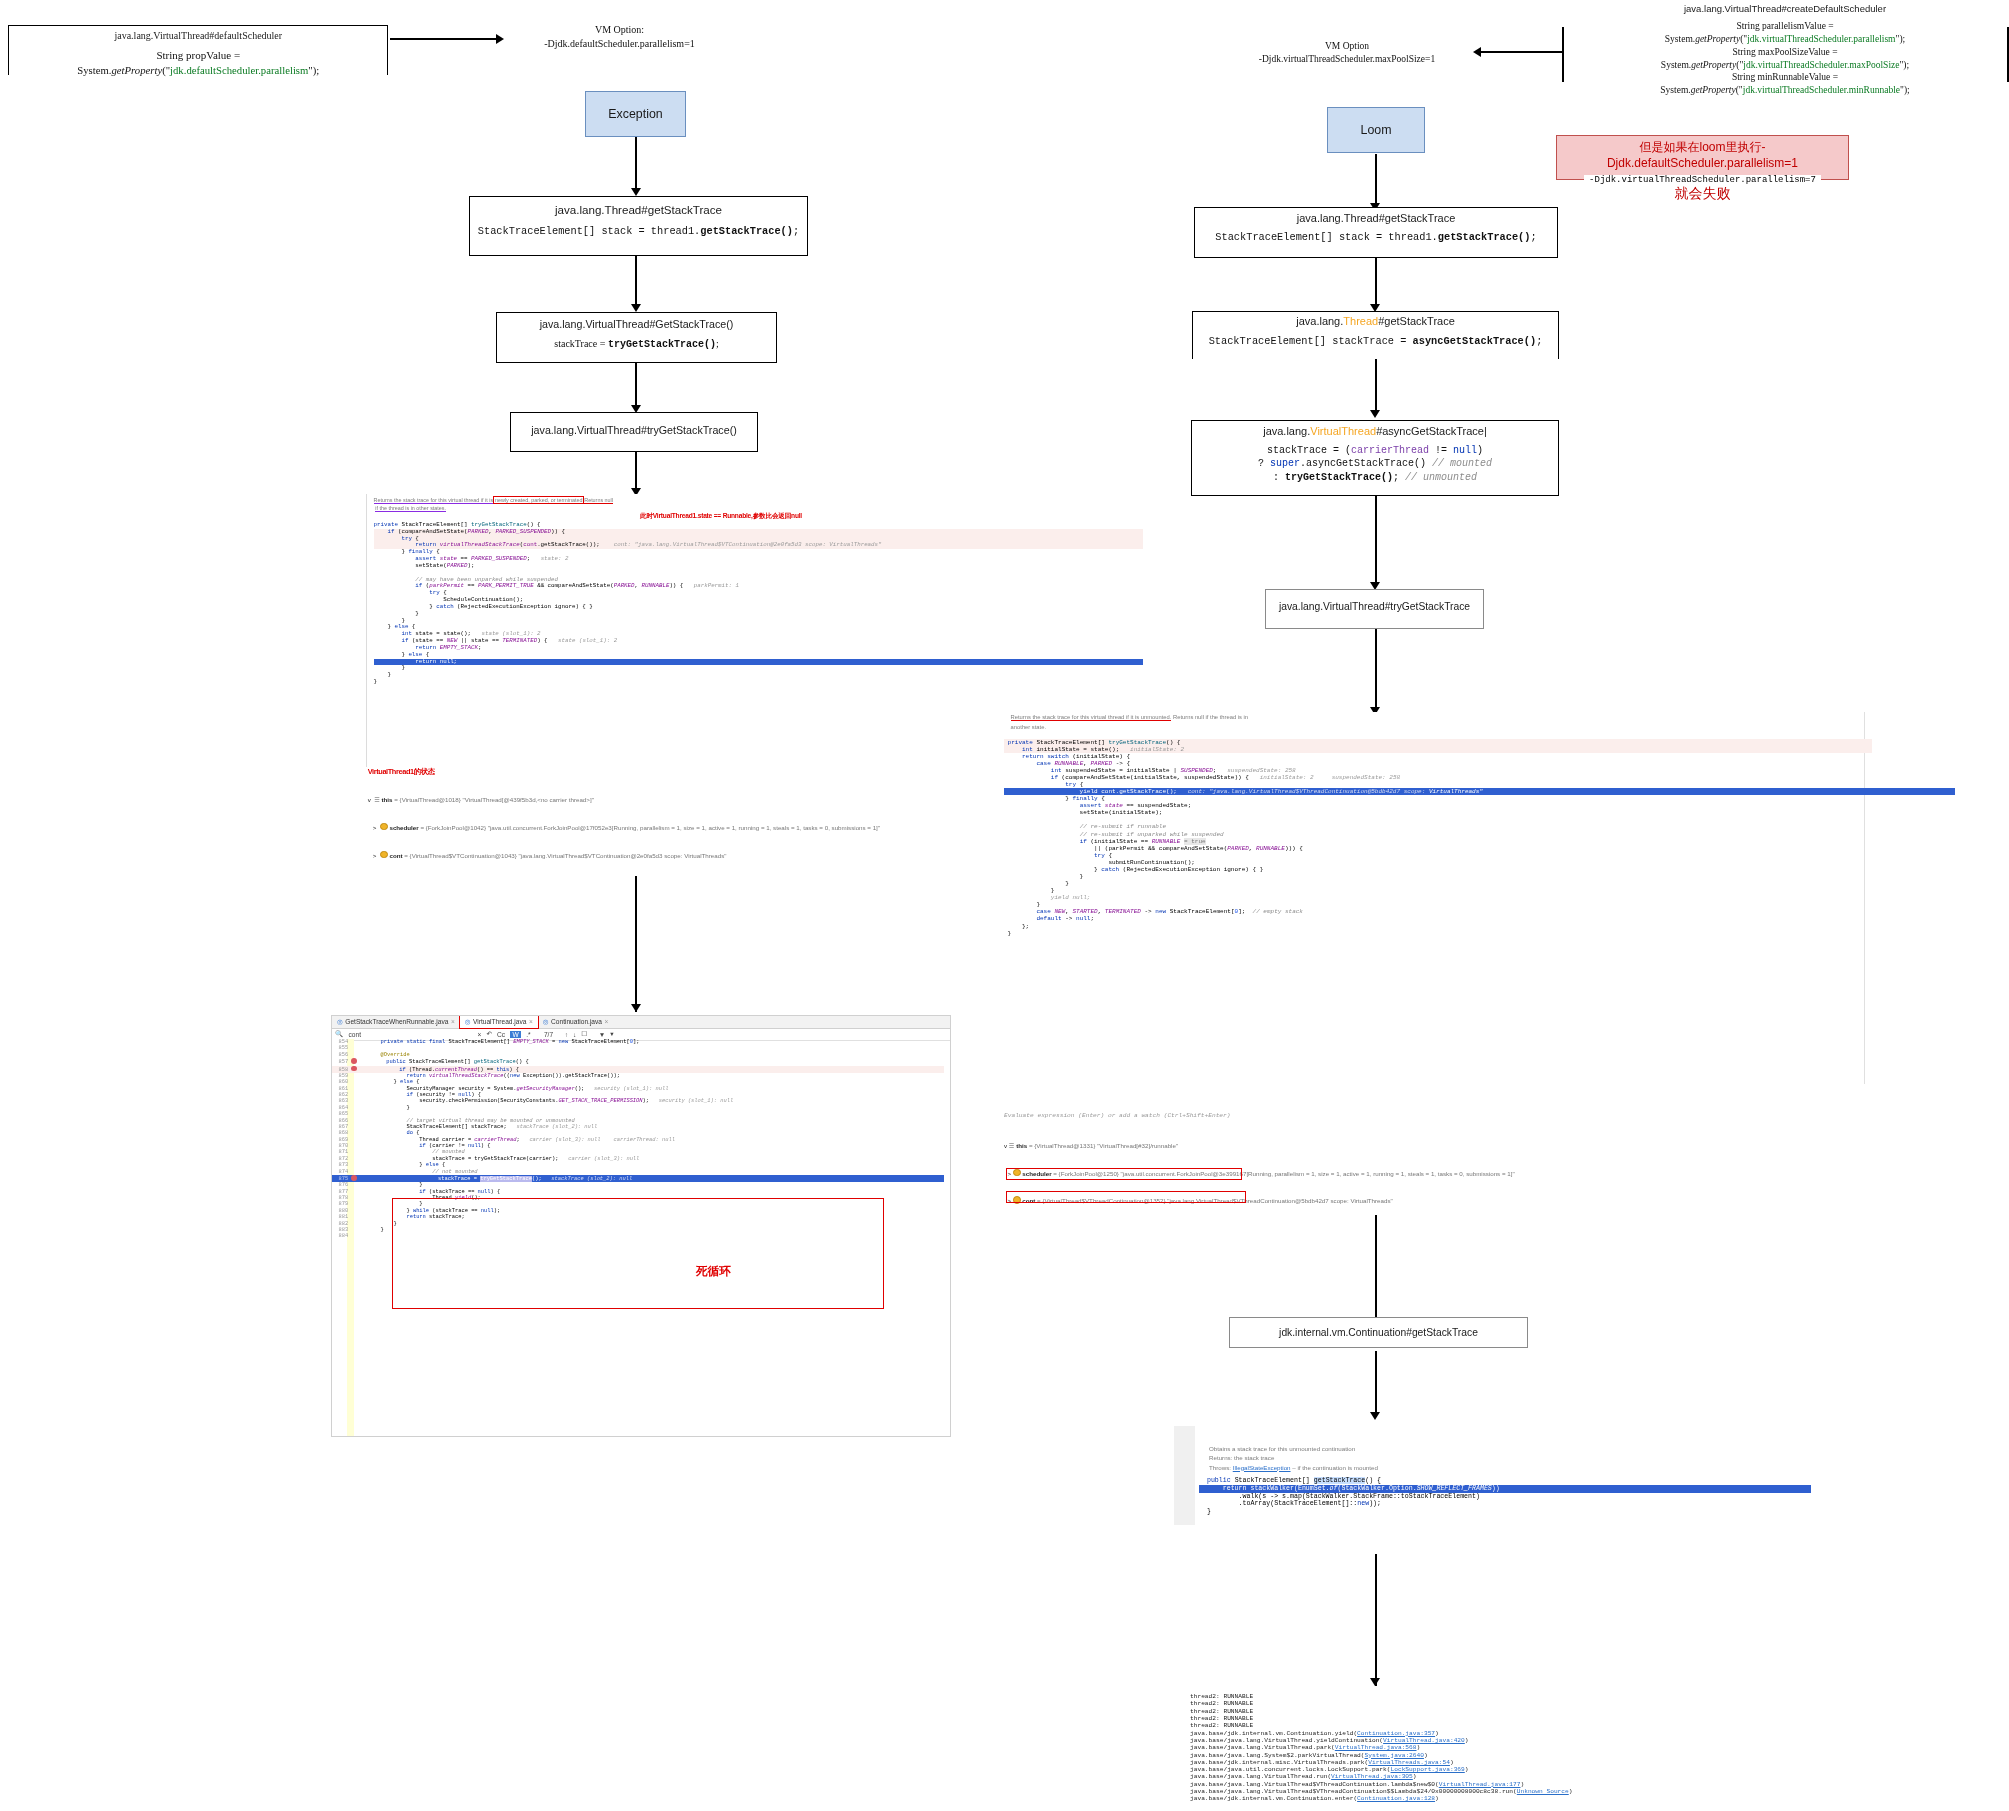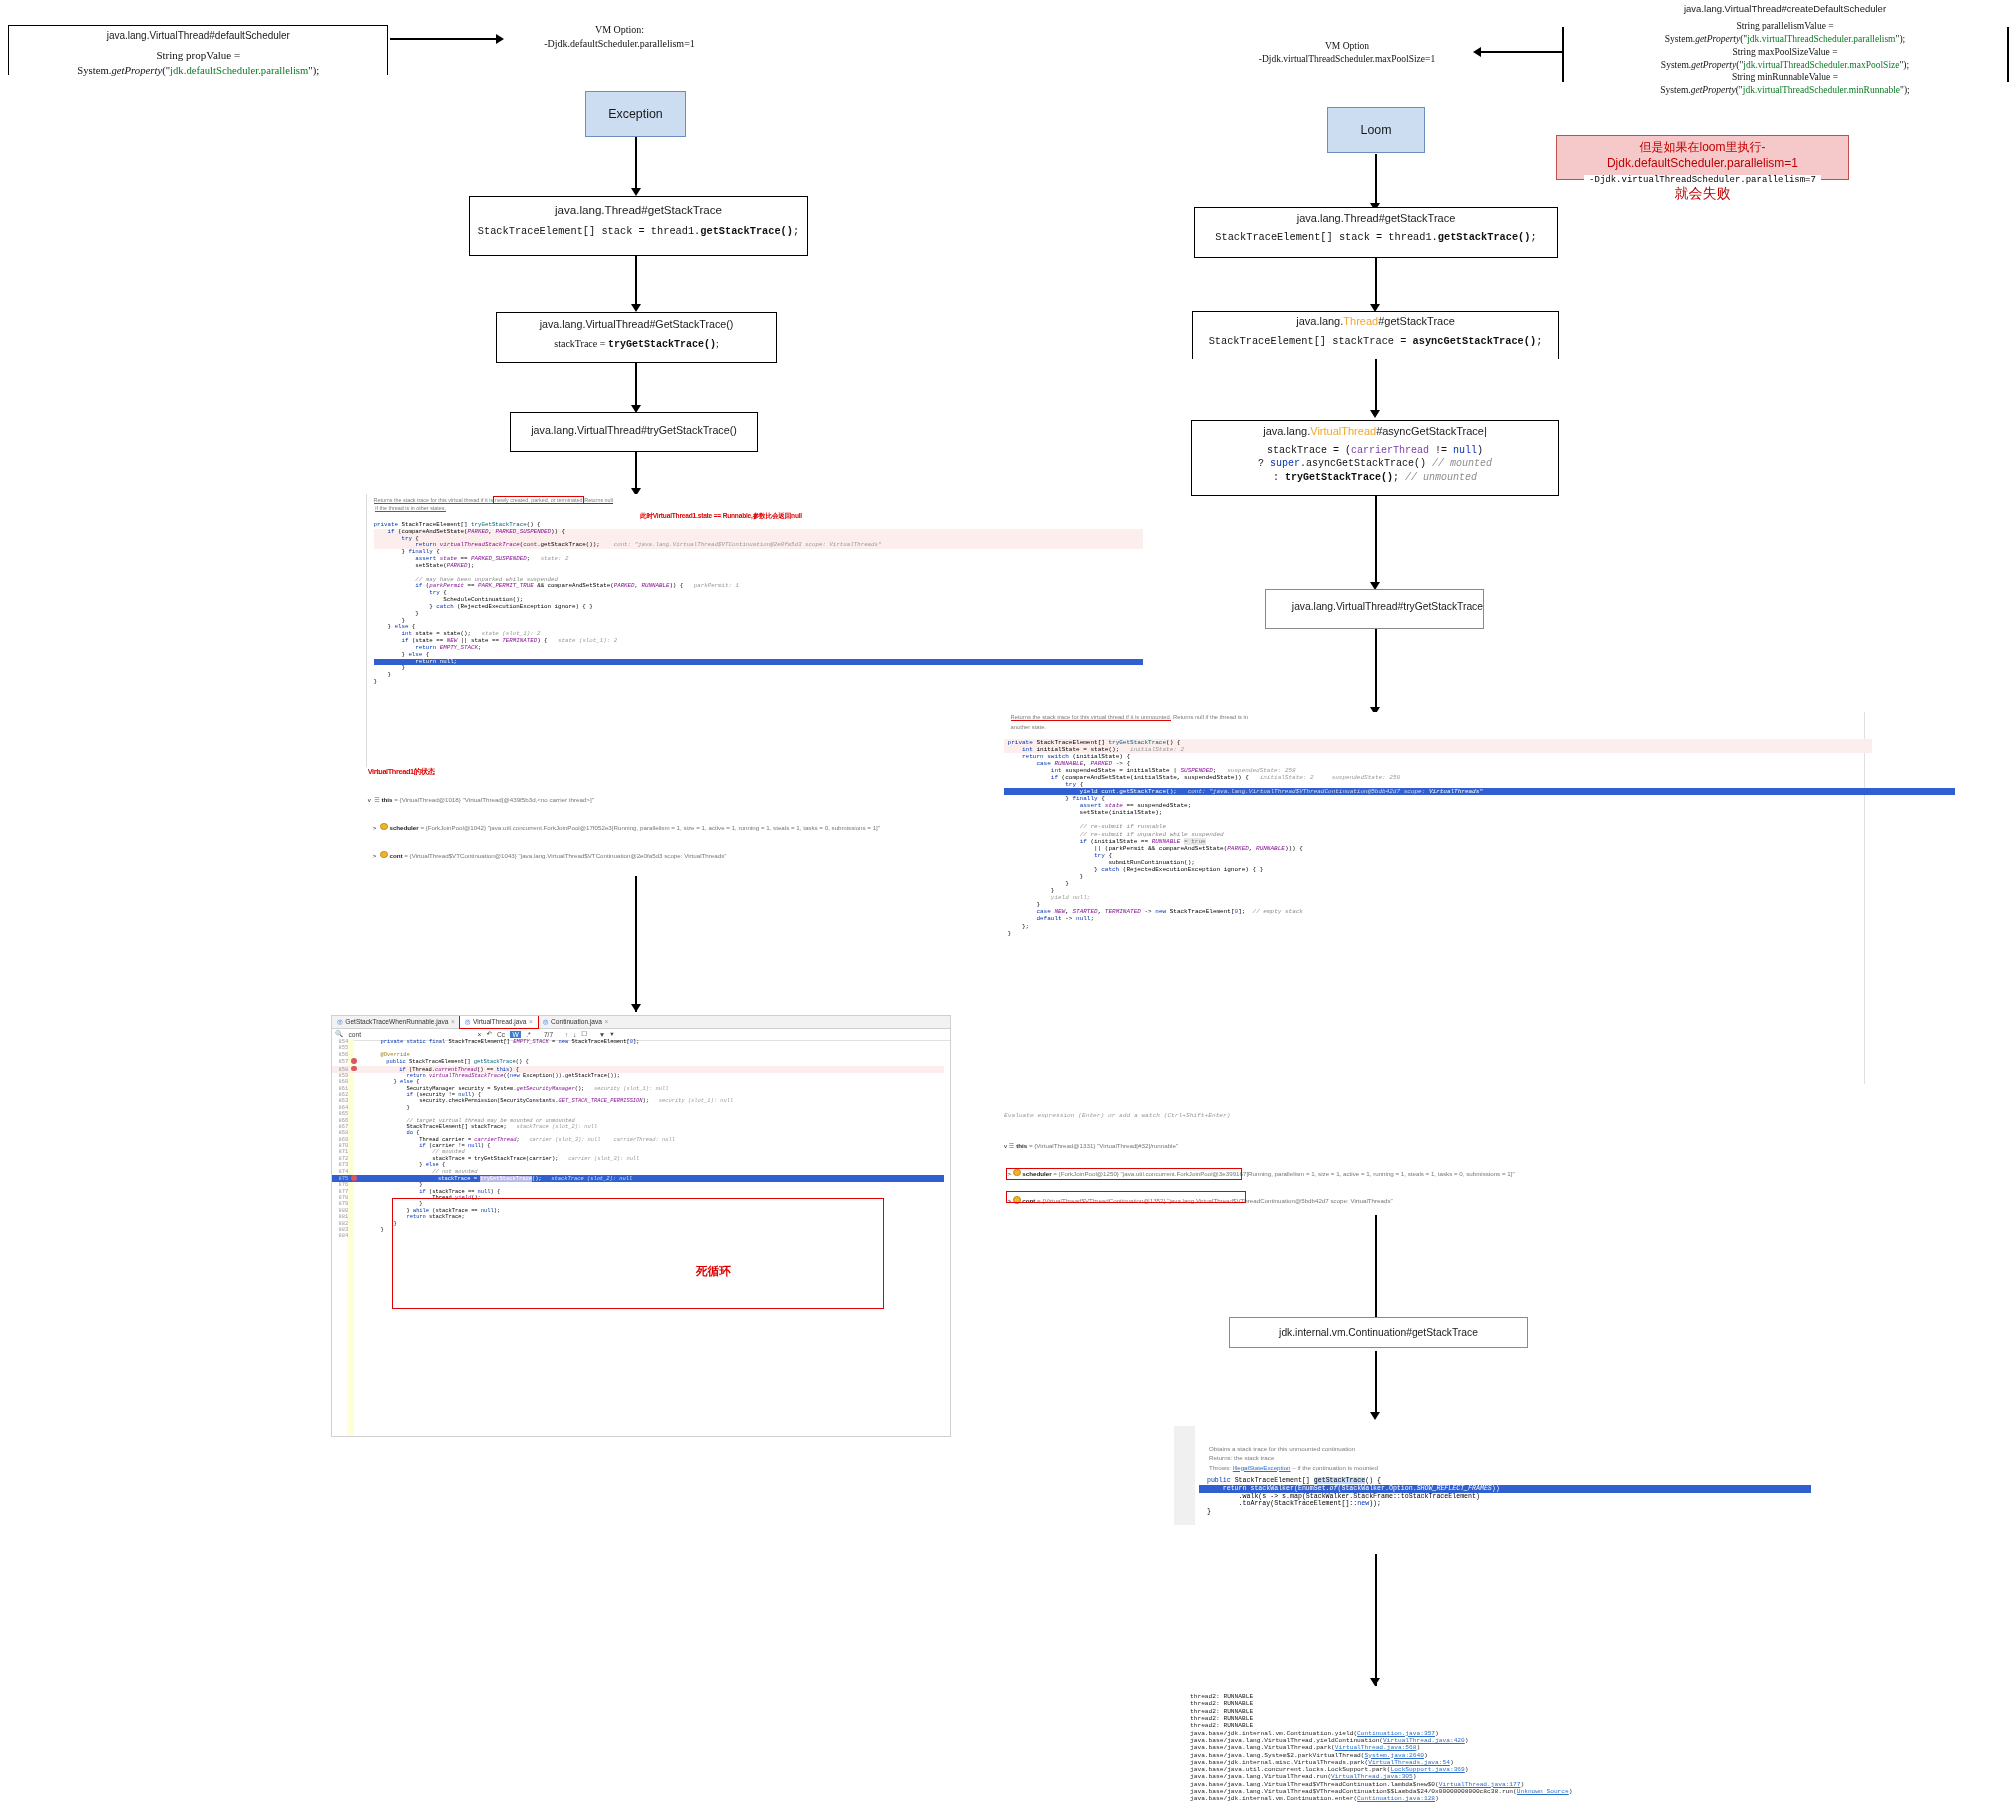--- a/index.html
+++ b/index.html
@@ -46,21 +46,21 @@
   .vartree{font-family:"Liberation Sans",sans-serif;font-size:6.2px;color:#222;line-height:1.45;white-space:pre;}
   .vval{color:#777;}
   .dot{display:inline-block;width:5.8px;height:5.8px;border-radius:50%;background:#f0b429;border:0.8px solid #c08a10;vertical-align:-0.8px;}
   .bp{display:inline-block;width:5.8px;height:5.8px;border-radius:50%;background:#db5860;vertical-align:-0.8px;}
   .link{color:#2a6fc9;text-decoration:underline;}
 </style>
 </head>
 <body>
 
 <div class="abs box" style="left:8.3px;top:25px;width:380px;height:50px;border-top:1.7px solid #000;border-left:1.7px solid #000;border-right:1.7px solid #000;border-bottom:none;">
-  <div class="hdr" style="font-size:10px;margin-top:4.1px;">java.lang.VirtualThread#defaultScheduler</div>
+  <div class="hdr" style="font-size:10px;margin-top:4.1px;font-family:Liberation Serif, serif;">java.lang.VirtualThread#defaultScheduler</div>
   <div class="plain" style="font-size:11px;margin-top:7px;">String propValue =</div>
   <div class="plain" style="font-size:10.7px;"><span>System.</span><i>getProperty</i><span>("</span><span class="green">jdk.defaultScheduler.parallelism</span><span>");</span></div>
 </div>
 
 <div class="hline" style="left:390px;top:38px;width:107px;"></div>
 <div class="arrowright" style="left:496px;top:34px;"></div>
 
 <div class="abs plain" style="left:512px;top:23px;width:215px;font-size:10px;">
   <div>VM Option:</div>
   <div>-Djdk.defaultScheduler.parallelism=1</div>
@@ -278,21 +278,21 @@
   <div class="hdr" style="font-size:11px;margin-top:4.1px;"><span>java.lang.</span><span class="orange">VirtualThread</span><span>#asyncGetStackTrace|</span></div>
   <div class="plain" style="font-size:10px;margin-top:6.6px;font-family:'Liberation Mono',monospace;">
     <div>stackTrace = (<span class="purple">carrierThread</span> != <span style="color:#0033b3;">null</span>)</div>
     <div>? <span style="color:#0033b3;">super</span>.asyncGetStackTrace() <span class="cm">// mounted</span></div>
     <div>: <b>tryGetStackTrace()</b>; <span class="cm">// unmounted</span></div>
   </div>
 </div>
 <div class="vline" style="left:1375px;top:496px;height:91px;"></div>
 <div class="arrowdown" style="left:1370px;top:582px;"></div>
 
-<div class="abs box" style="left:1265px;top:589px;width:219px;height:40px;border:1.7px solid #8a8a8a;text-align:right;">
+<div class="abs box" style="left:1265px;top:589px;width:219px;height:40px;border:1.7px solid #8a8a8a;">
   <div class="hdr" style="font-size:10.3px;margin-top:10.7px;">java.lang.VirtualThread#tryGetStackTrace</div>
 </div>
 <div class="vline" style="left:1375px;top:629px;height:83px;"></div>
 <div class="arrowdown" style="left:1370px;top:707px;"></div>
 
 <div class="codepane" style="left:1004px;top:712px;width:959px;height:397px;">
   <div style="position:absolute;left:6.6px;top:1.7px;font-size:5.8px;" class="doc">
     <span class="ul-red">Returns the stack trace for this virtual thread if it is unmounted.</span><span> Returns null if the thread is in</span>
   </div>
   <div style="position:absolute;left:6.6px;top:11.6px;font-size:5.8px;" class="doc">another state.</div>

